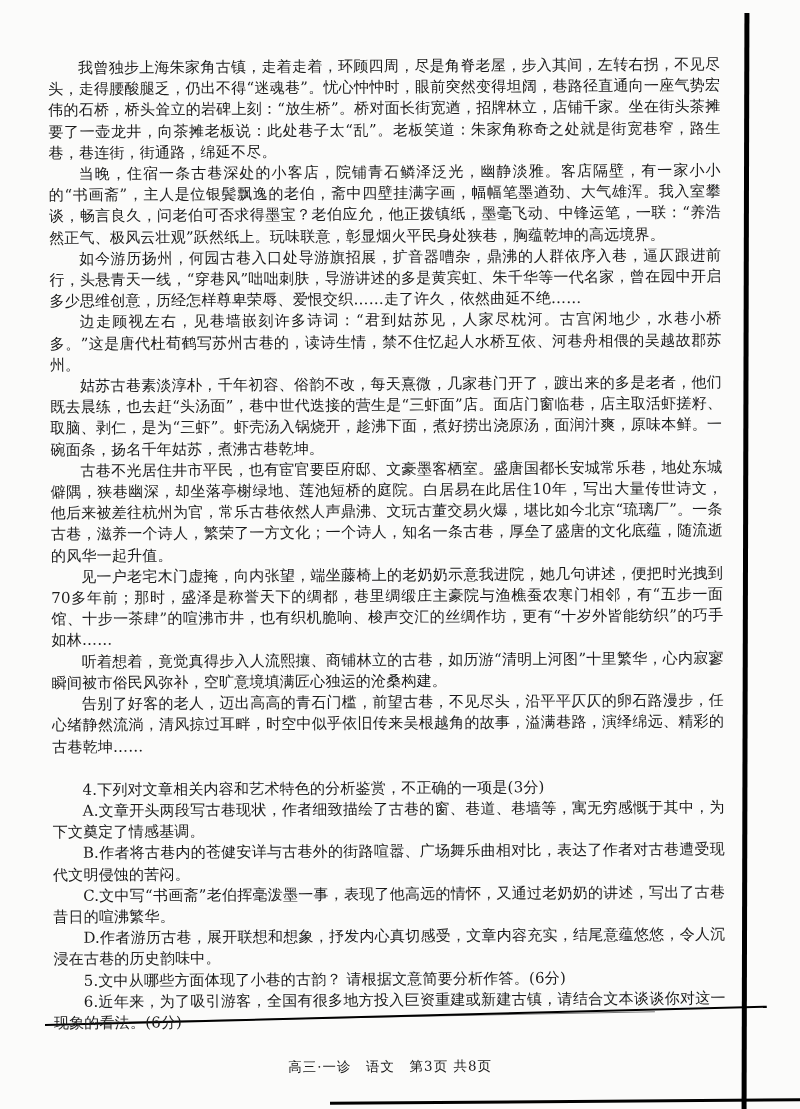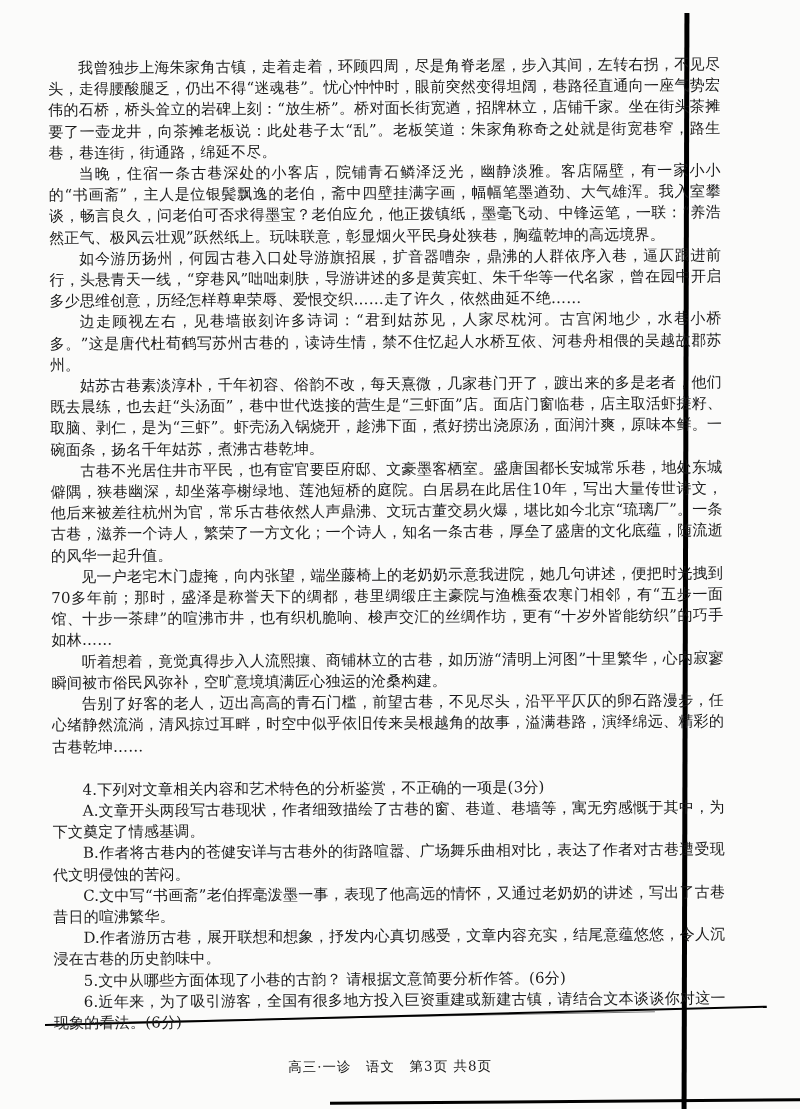--- a/index.html
+++ b/index.html
@@ -9,21 +9,21 @@
   }
   *{margin:0;padding:0;box-sizing:border-box;}
   html,body{width:800px;height:1109px;overflow:hidden;}
   body{
     background:var(--paper);
     font-family:"DejaVu Serif","Liberation Serif",serif;
     color:var(--ink);
   }
   .scan{
     position:relative;
-    width:688px;height:1109px;
+    width:748px;height:1109px;
     background:var(--paper);
   }
   
   .right-bar{
     position:absolute;
     top:13px;right:0;
     width:5px;height:1096px;
     background:var(--artifact);
     transform:rotate(0.15deg);
   }

